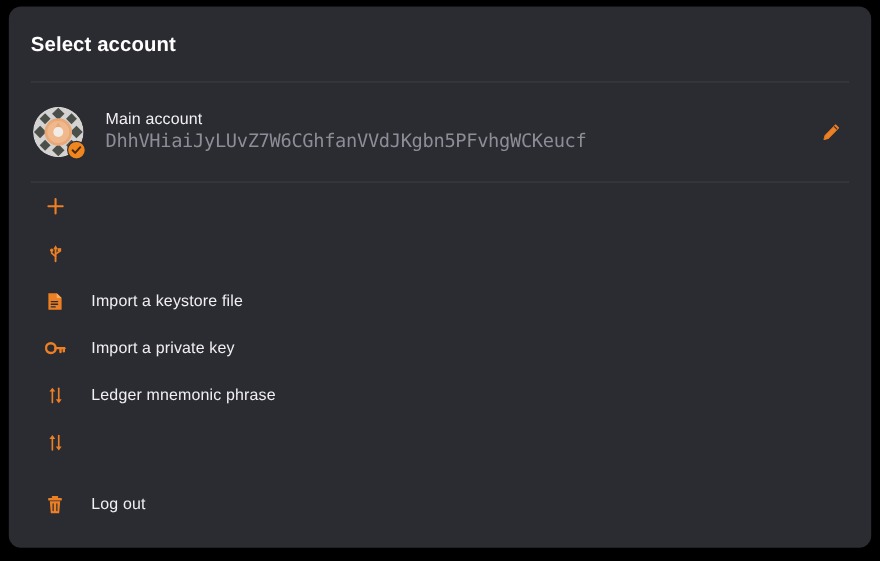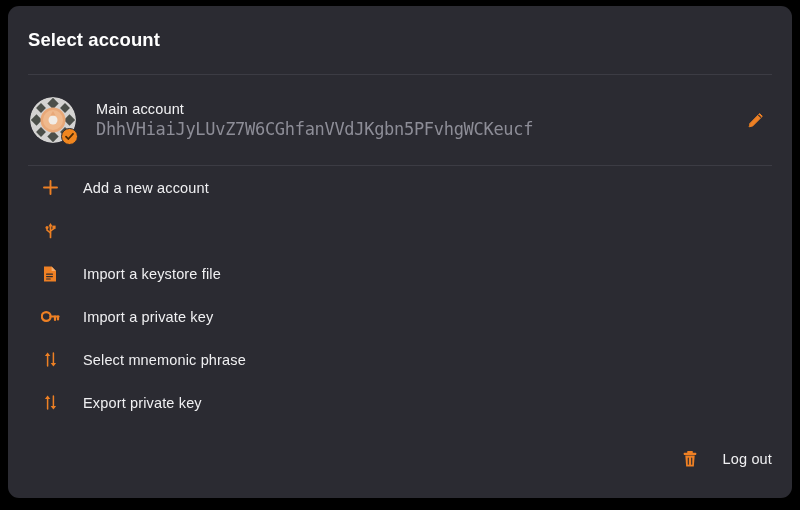--- a/index.html
+++ b/index.html
@@ -154,21 +154,21 @@
 
   .menu-item {
     position: relative;
     height: 43px;
     display: flex;
     align-items: center;
     padding: 0 20px;
     cursor: pointer;
   }
 
-  .menu-item.logout-item { margin-top: 13px; justify-content: flex-end; }
+  .menu-item.logout-item { margin-top: 13px; }
 
   .menu-icon {
     width: 26px;
     flex: 0 0 26px;
     margin-left: 9px;
     display: flex;
     align-items: center;
     justify-content: center;
     color: #ee8024;
   }
@@ -238,21 +238,20 @@
     <div class="divider account-divider"></div>
 
     <div class="menu-list">
 
       <div class="menu-item">
         <span class="menu-icon">
           <svg width="17" height="17" viewBox="0 0 17 17">
             <path d="M8.5 2 V15 M2 8.5 H15" stroke="#ee8024" stroke-width="1.9" stroke-linecap="round"></path>
           </svg>
         </span>
-        <span class="menu-label">Add a new account</span>
       </div>
 
       <div class="menu-item">
         <span class="menu-icon">
           <svg width="17" height="17" viewBox="0 0 17 17">
             <path d="M8.5 15.5 V4" stroke="#ee8024" stroke-width="1.7" stroke-linecap="round"></path>
             <path d="M8.5 1 L10.6 4.6 L6.4 4.6 Z" fill="#ee8024"></path>
             <path d="M8.5 11 L5 8.2 V6.4" stroke="#ee8024" stroke-width="1.5" fill="none" stroke-linecap="round"></path>
             <path d="M8.5 9 L12 6.6 V5.2" stroke="#ee8024" stroke-width="1.5" fill="none" stroke-linecap="round"></path>
             <circle cx="5" cy="5.4" r="1.5" fill="#ee8024"></circle>
@@ -287,33 +286,32 @@
 
       <div class="menu-item">
         <span class="menu-icon">
           <svg width="17" height="17" viewBox="0 0 17 17">
             <path d="M5.6 15 V3.4" stroke="#ee8024" stroke-width="1.5" stroke-linecap="round"></path>
             <path d="M5.6 1.4 L8.3 5 L2.9 5 Z" fill="#ee8024"></path>
             <path d="M11.4 2 V13.6" stroke="#ee8024" stroke-width="1.5" stroke-linecap="round"></path>
             <path d="M11.4 15.6 L8.7 12 L14.1 12 Z" fill="#ee8024"></path>
           </svg>
         </span>
-        <span class="menu-label">Select mnemonic phrase</span>
+        <span class="menu-label">Ledger mnemonic phrase</span>
       </div>
 
       <div class="menu-item">
         <span class="menu-icon">
           <svg width="17" height="17" viewBox="0 0 17 17">
             <path d="M5.6 15 V3.4" stroke="#ee8024" stroke-width="1.5" stroke-linecap="round"></path>
             <path d="M5.6 1.4 L8.3 5 L2.9 5 Z" fill="#ee8024"></path>
             <path d="M11.4 2 V13.6" stroke="#ee8024" stroke-width="1.5" stroke-linecap="round"></path>
             <path d="M11.4 15.6 L8.7 12 L14.1 12 Z" fill="#ee8024"></path>
           </svg>
         </span>
-        <span class="menu-label">Export private key</span>
       </div>
 
       <div class="menu-item logout-item">
         <span class="menu-icon">
           <svg width="16" height="18" viewBox="0 0 16 18">
             <rect x="5.2" y="1" width="5.6" height="2.1" rx="0.4" fill="#ee8024"></rect>
             <rect x="1.8" y="2.8" width="12.4" height="2.2" rx="0.5" fill="#ee8024"></rect>
             <path d="M3.3 5.6 H12.7 L11.8 16.6 H4.2 Z" fill="#ee8024"></path>
             <path d="M6.3 8 V14.2 M9.7 8 V14.2" stroke="#2b2b32" stroke-width="1.1" stroke-linecap="round"></path>
           </svg>

